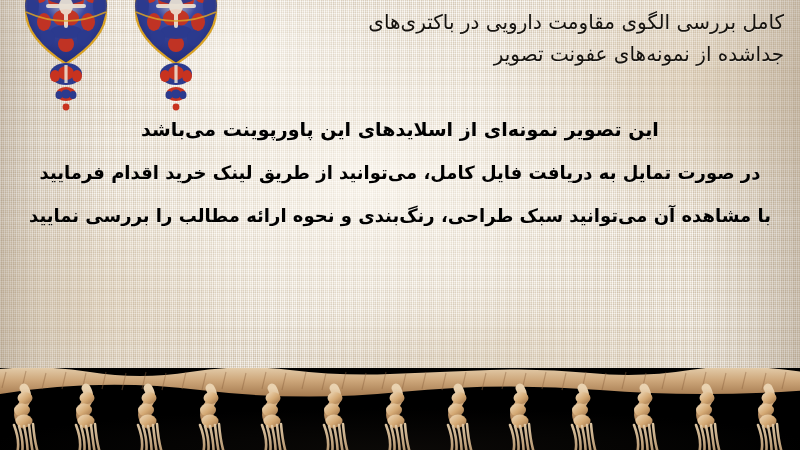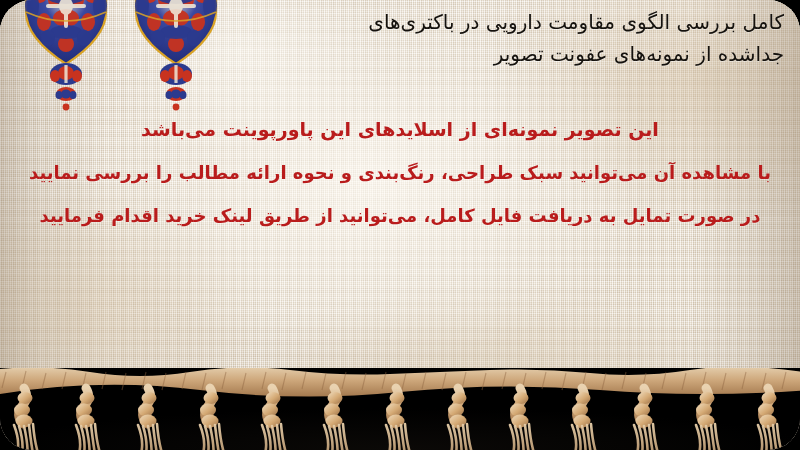--- a/index.html
+++ b/index.html
@@ -10,21 +10,20 @@
   }
 
   #slide {
     position: relative;
     width: 800px;
     height: 450px;
     overflow: hidden;
     font-family: "DejaVu Sans", sans-serif;
     background-color: #e9dfd0;
     user-select: none;
-    border-radius: 32px;
   }
 
   
   .canvas-bg {
     position: absolute;
     inset: 0;
     background-color: #e9dfcf;
     background-image:
       
       repeating-linear-gradient(90deg,
@@ -126,21 +125,21 @@
     top: 108px;
     right: 14px;
     left: 14px;
     text-align: center;
     direction: rtl;
   }
   .body-line {
     font-family: "DejaVu Sans", sans-serif;
     font-size: 19px;
     line-height: 43px;
-    color: #b91c1c;
+    color: #000000;
     font-weight: 700;
     text-shadow: 0 1px 0 rgba(255,255,255,0.28);
     white-space: nowrap;
   }
   .body-line.l1 { font-size: 19px; }
   .body-line.l2 { font-size: 18px; }
   .body-line.l3 { font-size: 18px; }
 
   
   .fringe-zone {
@@ -285,22 +284,22 @@
     </svg>
   </div>
 
   <div class="title-block">
     <div class="title-line">کامل بررسی الگوی مقاومت دارویی در باکتری‌های</div>
     <div class="title-line">جداشده از نمونه‌های عفونت تصویر</div>
   </div>
 
   <div class="body-block">
     <div class="body-line l1">این تصویر نمونه‌ای از اسلایدهای این پاورپوینت می‌باشد</div>
+    <div class="body-line l3">در صورت تمایل به دریافت فایل کامل، می‌توانید از طریق لینک خرید اقدام فرمایید</div>
     <div class="body-line l2">با مشاهده آن می‌توانید سبک طراحی، رنگ‌بندی و نحوه ارائه مطالب را بررسی نمایید</div>
-    <div class="body-line l3">در صورت تمایل به دریافت فایل کامل، می‌توانید از طریق لینک خرید اقدام فرمایید</div>
   </div>
 
   <div class="fringe-zone">
     <div class="fringe-black"></div>
 
     <svg class="fringe-svg" viewBox="0 0 800 82" preserveAspectRatio="none">
       <defs>
         <linearGradient id="cord" x1="0" y1="0" x2="0" y2="1">
           <stop offset="0%" stop-color="#e9d2b0"></stop>
           <stop offset="45%" stop-color="#d2ab7e"></stop>

